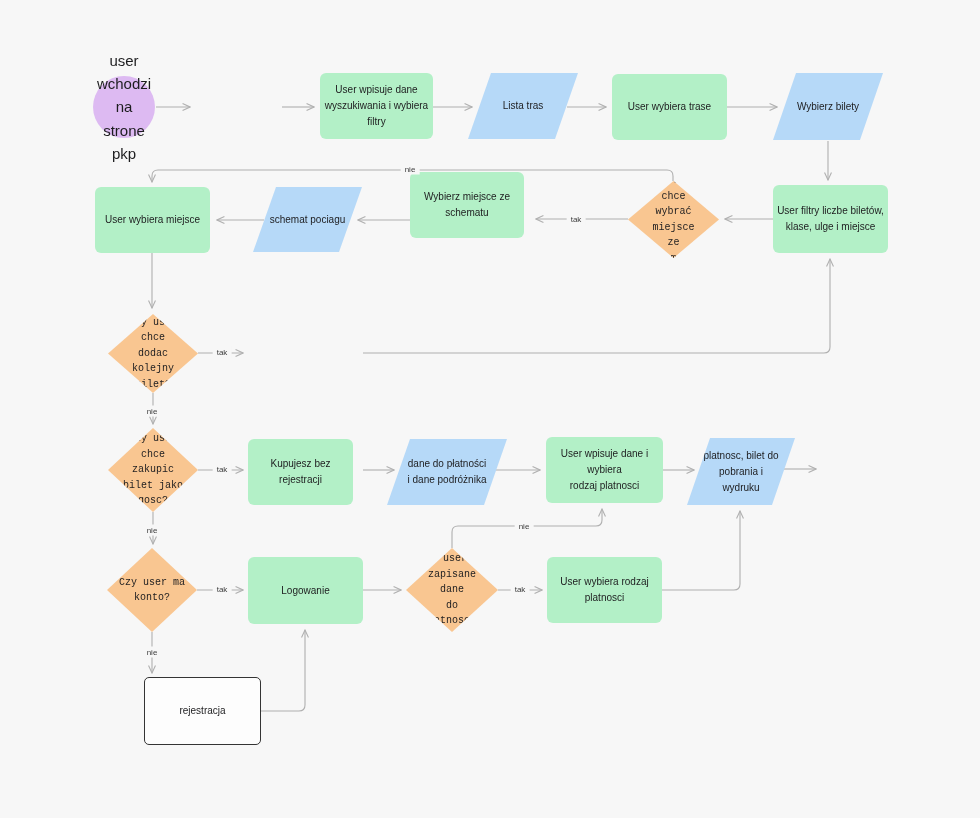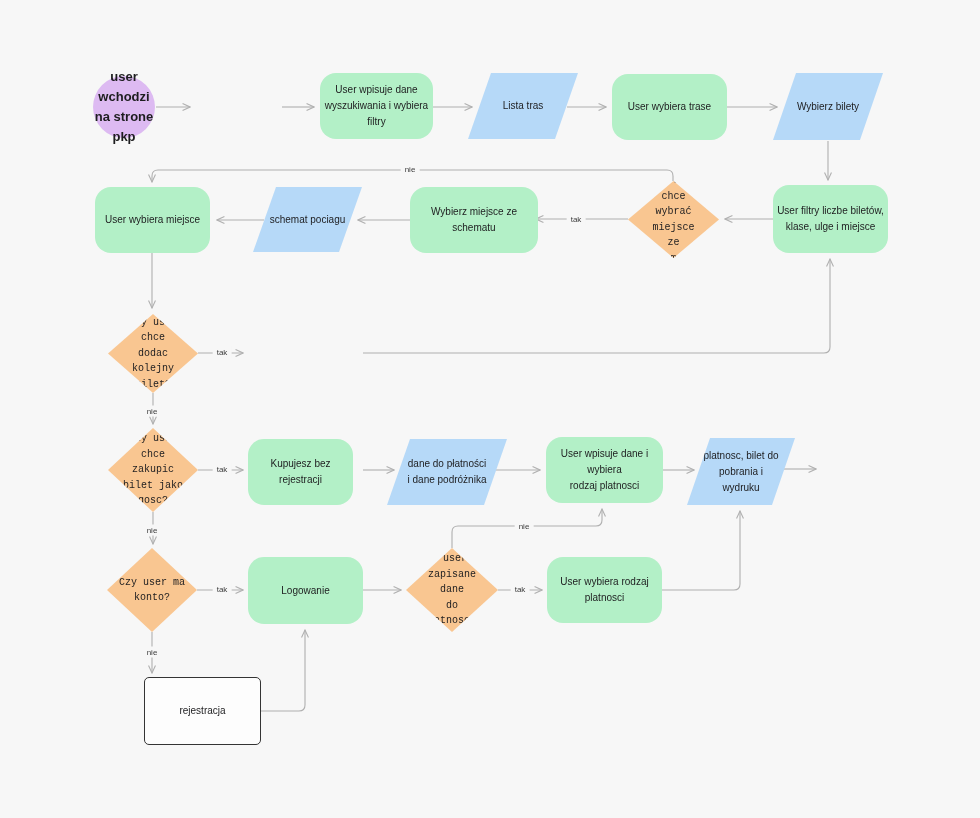--- a/index.html
+++ b/index.html
@@ -2,25 +2,25 @@
 <html style="--canvas: #f7f7f7; --green: #b3f0c7; --blue: #b6d9f8; --purple: #ddbaf2; --orange: #f9c691; --line: #b0b0b0; --ink: #1d1d1f; --label: #3c3c3c;"><head>
 <meta charset="utf-8">
 <style>
   html,body{margin:0;padding:0;background:var(--canvas,#f7f7f7);font-family:"Liberation Sans",sans-serif;}
   .canvas{position:relative;width:980px;height:818px;background:var(--canvas,#f7f7f7);overflow:hidden;}
   .edges{position:absolute;left:0;top:0;}
   .edges > path{fill:none;stroke:var(--line,#b0b0b0);stroke-width:1.1;marker-end:url(#arrow);}
   .edges marker path{fill:none;stroke:var(--line,#b0b0b0);stroke-width:1.1;}
   .node{position:absolute;display:flex;align-items:center;justify-content:center;text-align:center;
         color:var(--ink,#1d1d1f);font-size:10px;line-height:1.6;white-space:pre-line;box-sizing:border-box;}
-  .rect{background:var(--green,#b3f0c7);border-radius:16px;}
+  .rect{background:var(--green,#b3f0c7);border-radius:6px;}
   .io{background:var(--blue,#b6d9f8);clip-path:polygon(23px 0,100% 0,calc(100% - 23px) 100%,0 100%);}
   .diamond{background:var(--orange,#f9c691);clip-path:polygon(50% 0,100% 50%,50% 100%,0 50%);
            font-size:10px;line-height:1.55;padding:0 12px;font-family:Liberation Mono, monospace;}
-  .circle{background:var(--purple,#ddbaf2);border-radius:50%;font-size:13px;line-height:1.55;font-weight:bold;}
+  .circle{background:var(--purple,#ddbaf2);border-radius:50%;font-size:15px;line-height:1.55;}
   .plain{background:#fdfdfd;border:1.5px solid #343434;border-radius:5px;margin-left:48px;}
   .edge-label{position:absolute;transform:translate(-50%,-50%);font-size:8px;color:var(--label,#3c3c3c);
               background:var(--canvas,#f7f7f7);padding:1px 4px;white-space:nowrap;}
 </style>
 </head>
 <body>
 
 <div class="canvas">
 
   <svg class="edges" width="980" height="818">
@@ -65,21 +65,21 @@
 wyszukiwania i wybiera filtry</div>
   <div class="node rect" style="left:612px;top:74px;width:115px;height:66px">User wybiera trase</div>
   <div class="node io" style="left:468px;top:73px;width:110px;height:66px">Lista tras</div>
   <div class="node io" style="left:773px;top:73px;width:110px;height:67px">Wybierz bilety</div>
 
   <div class="node rect" style="left:773px;top:185px;width:115px;height:68px">User filtry liczbe biletów,
 klase, ulge i miejsce</div>
   <div class="node diamond" style="left:628px;top:181px;width:91px;height:77px">Czy user chce
 wybrać miejsce
 ze schematu?</div>
-  <div class="node rect" style="left:410px;top:187px;width:128px;height:66px">Wybierz miejsce ze schematu</div>
+  <div class="node rect" style="left:410px;top:172px;width:114px;height:66px">Wybierz miejsce ze schematu</div>
   <div class="node io" style="left:253px;top:187px;width:109px;height:65px">schemat pociagu</div>
   <div class="node rect" style="left:95px;top:187px;width:115px;height:66px">User wybiera miejsce</div>
 
   <div class="node diamond" style="left:108px;top:314px;width:90px;height:79px">Czy user chce
 dodac kolejny
 bilet?</div>
 
   <div class="node diamond" style="left:108px;top:428px;width:90px;height:84px">Czy user chce
 zakupic bilet jako
 gosc?</div>

